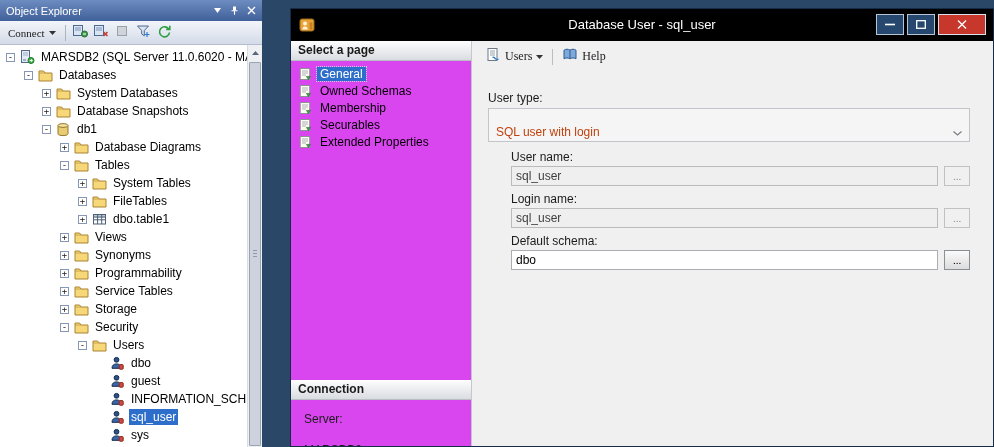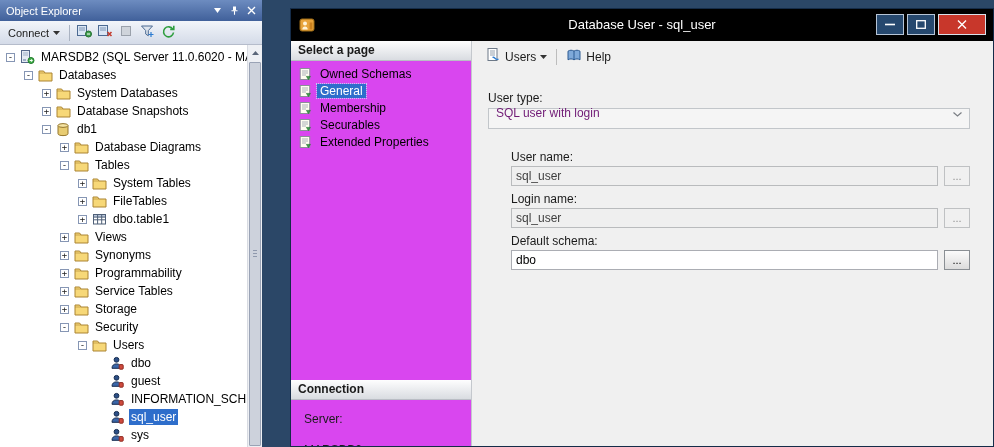--- a/index.html
+++ b/index.html
@@ -1,19 +1,19 @@
 <!DOCTYPE html>
 <html><head>
 <meta charset="utf-8">
 <style>
   *{box-sizing:border-box;margin:0;padding:0;border:0;font:inherit}
   html,body{width:994px;height:447px}
   body{font-family:"Liberation Sans","DejaVu Sans",sans-serif;font-size:12px;color:#000;background:#2b4767;overflow:hidden}
   #stage{position:relative;width:994px;height:447px;overflow:hidden}
-  button{background:transparent;cursor:default;font-family:Liberation Sans, sans-serif}
+  button{background:transparent;cursor:default;font-family:Liberation Serif, serif}
 
   
   #object-explorer{position:absolute;left:0;top:0;width:262px;height:447px;background:#fff}
   .oe-titlebar{position:absolute;left:0;top:0;right:0;height:21px;background:linear-gradient(#6d8cc0,#40609a);display:flex;align-items:center;padding:0 3px 0 6px;color:#fff;font-size:11px}
   .oe-title{flex:1;white-space:nowrap}
   .oe-tb-btn{width:16px;height:15px;display:flex;align-items:center;justify-content:center;margin-left:1px}
   .oe-toolbar{position:absolute;left:0;top:21px;right:0;height:24px;background:linear-gradient(#f2f5fa,#d4dbe8);border-bottom:1px solid #b5bccb;display:flex;align-items:center;padding:0 3px;gap:1px}
   .connect-btn{display:flex;align-items:center;gap:4px;height:20px;padding:0 5px;font-size:11px;color:#1b1b1b}
   .tb-sep{width:1px;height:16px;background:#aab3c2;margin:0 3px}
   .tb-icon-btn{width:20px;height:20px;display:flex;align-items:center;justify-content:center}
@@ -58,21 +58,21 @@
   .content-toolbar{position:absolute;left:0;top:0;right:0;height:31px;display:flex;align-items:center;padding-left:8px}
   .ct-btn{display:flex;align-items:center;gap:4px;height:24px;padding:0 5px;font-size:12px;color:#1b1b1b}
   .ct-sep{width:1px;height:16px;background:#bdbdbd;margin:0 4px}
   .dd-arrow{display:flex;align-items:center}
 
   .form-label{position:absolute;font-size:12px;color:#1b1b1b;white-space:nowrap}
   #lbl-user-type{left:16px;top:50px}
   #lbl-user-name{left:39px;top:109px}
   #lbl-login-name{left:39px;top:151px}
   #lbl-default-schema{left:39px;top:193px}
-  .combo{position:absolute;left:16px;top:67px;width:482px;height:21px;border:1px solid #c2c6ca;background:#f5f5f5;display:flex;align-items:flex-end;padding:8px 7px;color:#701a75}
+  .combo{position:absolute;left:16px;top:67px;width:482px;height:21px;border:1px solid #c2c6ca;background:#f5f5f5;display:flex;align-items:flex-start;padding:16px 7px;color:#c2410c}
   .combo-text{flex:1;font-size:12px}
   .txt{position:absolute;height:20px;font-size:12px;padding:0 4px;border:1px solid #abadb3;background:#fff;color:#000;width:427px;left:39px}
   .txt.disabled{background:#efefef;color:#3f3f3f;border-color:#b9bbbd}
   #fld-user-name{top:125px}
   #fld-login-name{top:167px}
   #fld-default-schema{top:209px}
   .browse{position:absolute;left:472px;width:26px;height:20px;font-size:11px;line-height:14px;text-align:center}
   .browse.disabled{background:#f0f0f0;border:1px solid #bfc1c3;color:#8f8f8f}
   .browse.enabled{background:linear-gradient(#fbfbfb,#dcdcdc);border:1px solid #8a8f94;color:#000}
   #browse-user{top:125px}
@@ -425,32 +425,20 @@
             </svg>
         </button>
       </span>
     </div>
 
     <div class="dlg-body">
 
       <div class="page-pane">
         <div class="pane-header">Select a page</div>
         <div class="page-items" id="page-list">
-            <div class="page-item">
-              <span class="pi-icon">
-                <svg width="14" height="14" viewBox="0 0 14 14">
-                  <rect x="2.2" y="1.5" width="9.5" height="11" fill="#fffdf0" stroke="#8a8f98"></rect>
-                  <line x1="4" y1="4" x2="10" y2="4" stroke="#aab0b9"></line>
-                  <line x1="4" y1="6" x2="10" y2="6" stroke="#aab0b9"></line>
-                  <line x1="4" y1="8" x2="8" y2="8" stroke="#aab0b9"></line>
-                  <path d="M8.4 9.4 h4 l-2 3.2 z" fill="#3f9e4d" stroke="#1f6e2c" stroke-width="0.6"></path>
-                </svg>
-              </span>
-              <span class="pi-label">Owned Schemas</span>
-            </div>
             <div class="page-item selected">
               <span class="pi-icon">
                 <svg width="14" height="14" viewBox="0 0 14 14">
                   <rect x="2.2" y="1.5" width="9.5" height="11" fill="#fffdf0" stroke="#8a8f98"></rect>
                   <line x1="4" y1="4" x2="10" y2="4" stroke="#aab0b9"></line>
                   <line x1="4" y1="6" x2="10" y2="6" stroke="#aab0b9"></line>
                   <line x1="4" y1="8" x2="8" y2="8" stroke="#aab0b9"></line>
                   <path d="M8.4 9.4 h4 l-2 3.2 z" fill="#3f9e4d" stroke="#1f6e2c" stroke-width="0.6"></path>
                 </svg>
               </span>
@@ -459,20 +447,32 @@
             <div class="page-item">
               <span class="pi-icon">
                 <svg width="14" height="14" viewBox="0 0 14 14">
                   <rect x="2.2" y="1.5" width="9.5" height="11" fill="#fffdf0" stroke="#8a8f98"></rect>
                   <line x1="4" y1="4" x2="10" y2="4" stroke="#aab0b9"></line>
                   <line x1="4" y1="6" x2="10" y2="6" stroke="#aab0b9"></line>
                   <line x1="4" y1="8" x2="8" y2="8" stroke="#aab0b9"></line>
                   <path d="M8.4 9.4 h4 l-2 3.2 z" fill="#3f9e4d" stroke="#1f6e2c" stroke-width="0.6"></path>
                 </svg>
               </span>
+              <span class="pi-label">Owned Schemas</span>
+            </div>
+            <div class="page-item">
+              <span class="pi-icon">
+                <svg width="14" height="14" viewBox="0 0 14 14">
+                  <rect x="2.2" y="1.5" width="9.5" height="11" fill="#fffdf0" stroke="#8a8f98"></rect>
+                  <line x1="4" y1="4" x2="10" y2="4" stroke="#aab0b9"></line>
+                  <line x1="4" y1="6" x2="10" y2="6" stroke="#aab0b9"></line>
+                  <line x1="4" y1="8" x2="8" y2="8" stroke="#aab0b9"></line>
+                  <path d="M8.4 9.4 h4 l-2 3.2 z" fill="#3f9e4d" stroke="#1f6e2c" stroke-width="0.6"></path>
+                </svg>
+              </span>
               <span class="pi-label">Membership</span>
             </div>
             <div class="page-item">
               <span class="pi-icon">
                 <svg width="14" height="14" viewBox="0 0 14 14">
                   <rect x="2.2" y="1.5" width="9.5" height="11" fill="#fffdf0" stroke="#8a8f98"></rect>
                   <line x1="4" y1="4" x2="10" y2="4" stroke="#aab0b9"></line>
                   <line x1="4" y1="6" x2="10" y2="6" stroke="#aab0b9"></line>
                   <line x1="4" y1="8" x2="8" y2="8" stroke="#aab0b9"></line>
                   <path d="M8.4 9.4 h4 l-2 3.2 z" fill="#3f9e4d" stroke="#1f6e2c" stroke-width="0.6"></path>

